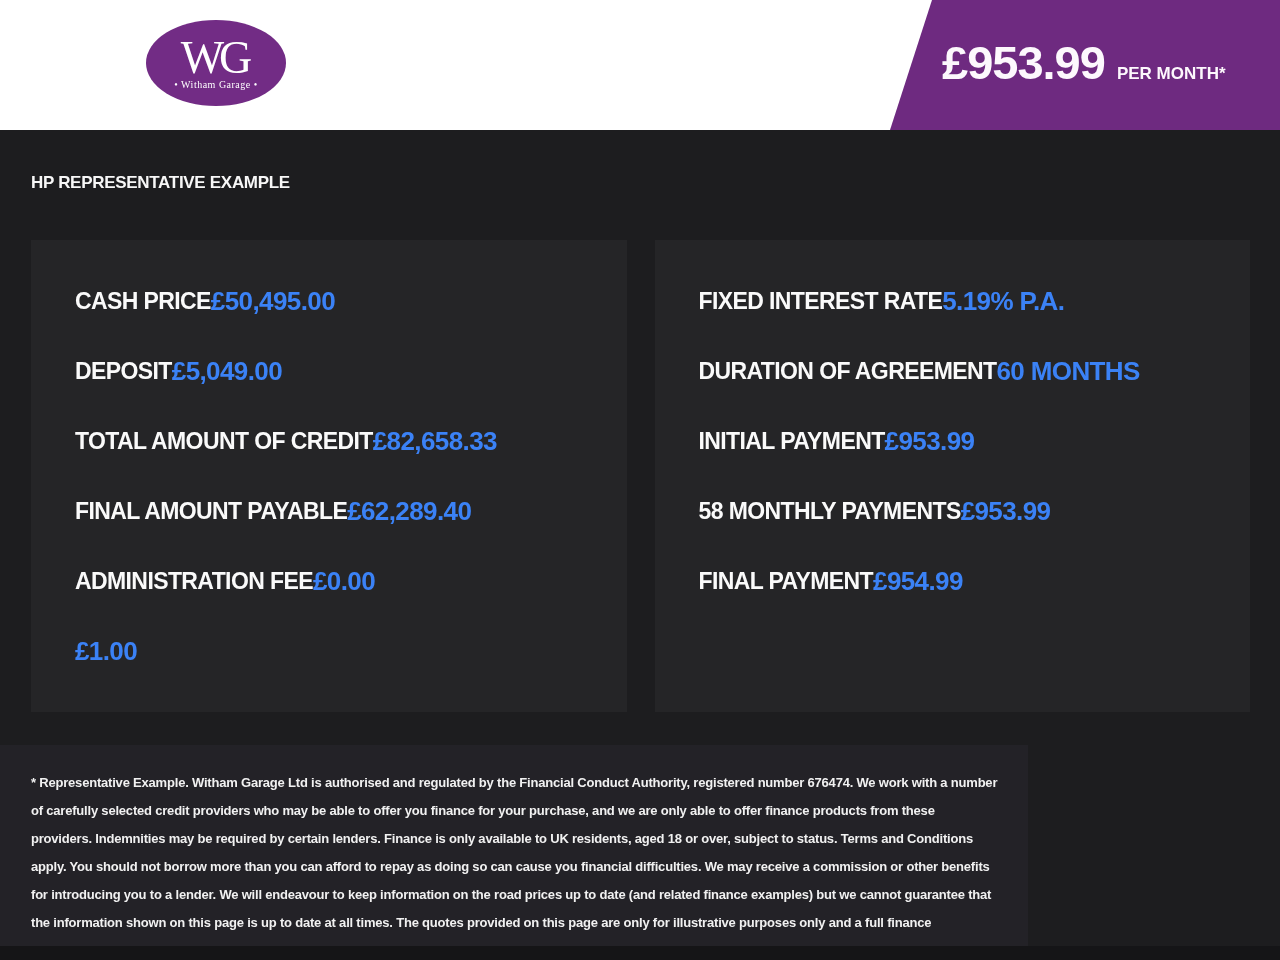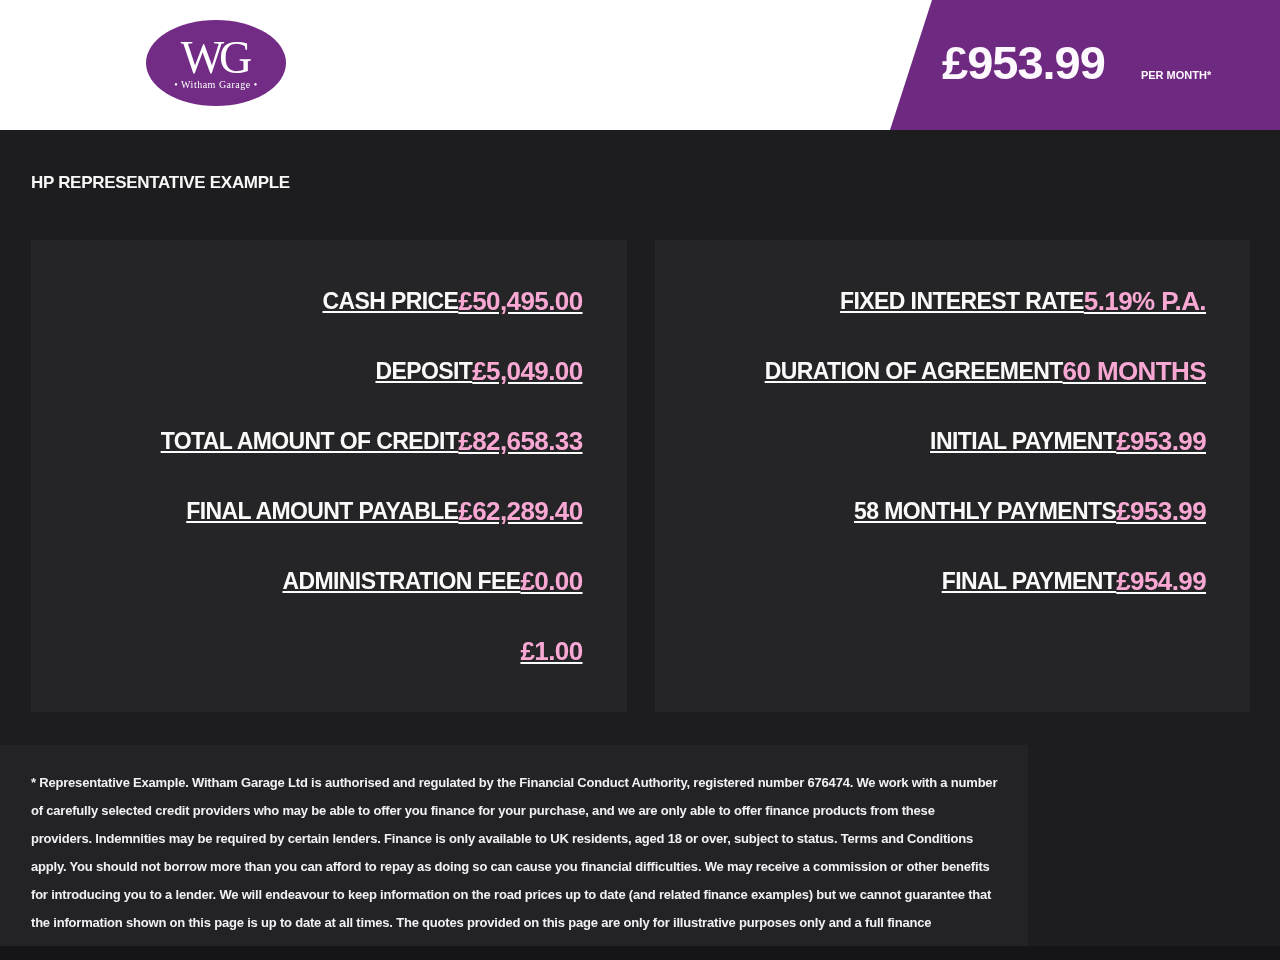--- a/index.html
+++ b/index.html
@@ -46,22 +46,22 @@
     clip-path: polygon(42px 0, 100% 0, 100% 100%, 0 100%);
     display: flex; align-items: baseline;
     padding-left: 52px; padding-top: 38px;
     color: #fdf8fd;
   }
   .price-amount {
     font-size: 47px; font-weight: 700; letter-spacing: -1px;
     line-height: 50px;
   }
   .price-period {
-    font-size: 11px; font-weight: 700; letter-spacing: 0;
-    margin-left: 36px;
+    font-size: 17px; font-weight: 700; letter-spacing: 0;
+    margin-left: 12px;
   }
 
   
   .main { padding: 38px 30px 0 31px; }
   .page-title {
     font-size: 17px; font-weight: 700;
     letter-spacing: -0.3px;
     color: #f7f7f7;
     line-height: 30px;
   }
@@ -71,29 +71,29 @@
   }
   .panel {
     flex: 1;
     height: 472px;
     background: #252527;
     padding: 26px 44px;
     display: flex; flex-direction: column;
   }
   .finance-row {
     height: 70px;
-    display: flex; align-items: center; justify-content: flex-end; text-decoration: underline;
+    display: flex; align-items: center; justify-content: flex-start;
   }
   .finance-label {
     font-size: 23px; font-weight: 700; letter-spacing: -0.6px;
     color: #fafafa; white-space: nowrap;
   }
   .finance-value {
     font-size: 26px; font-weight: 700; letter-spacing: -0.6px;
-    color: #f9a8d4; white-space: nowrap; text-align: right;
+    color: #3b82f6; white-space: nowrap; text-align: right;
   }
 
   
   .footer {
     position: absolute; left: 0; bottom: 0;
     width: 1028px; height: 215px;
     background: #232227;
     padding: 24px 30px 0 31px;
   }
   .disclaimer {

